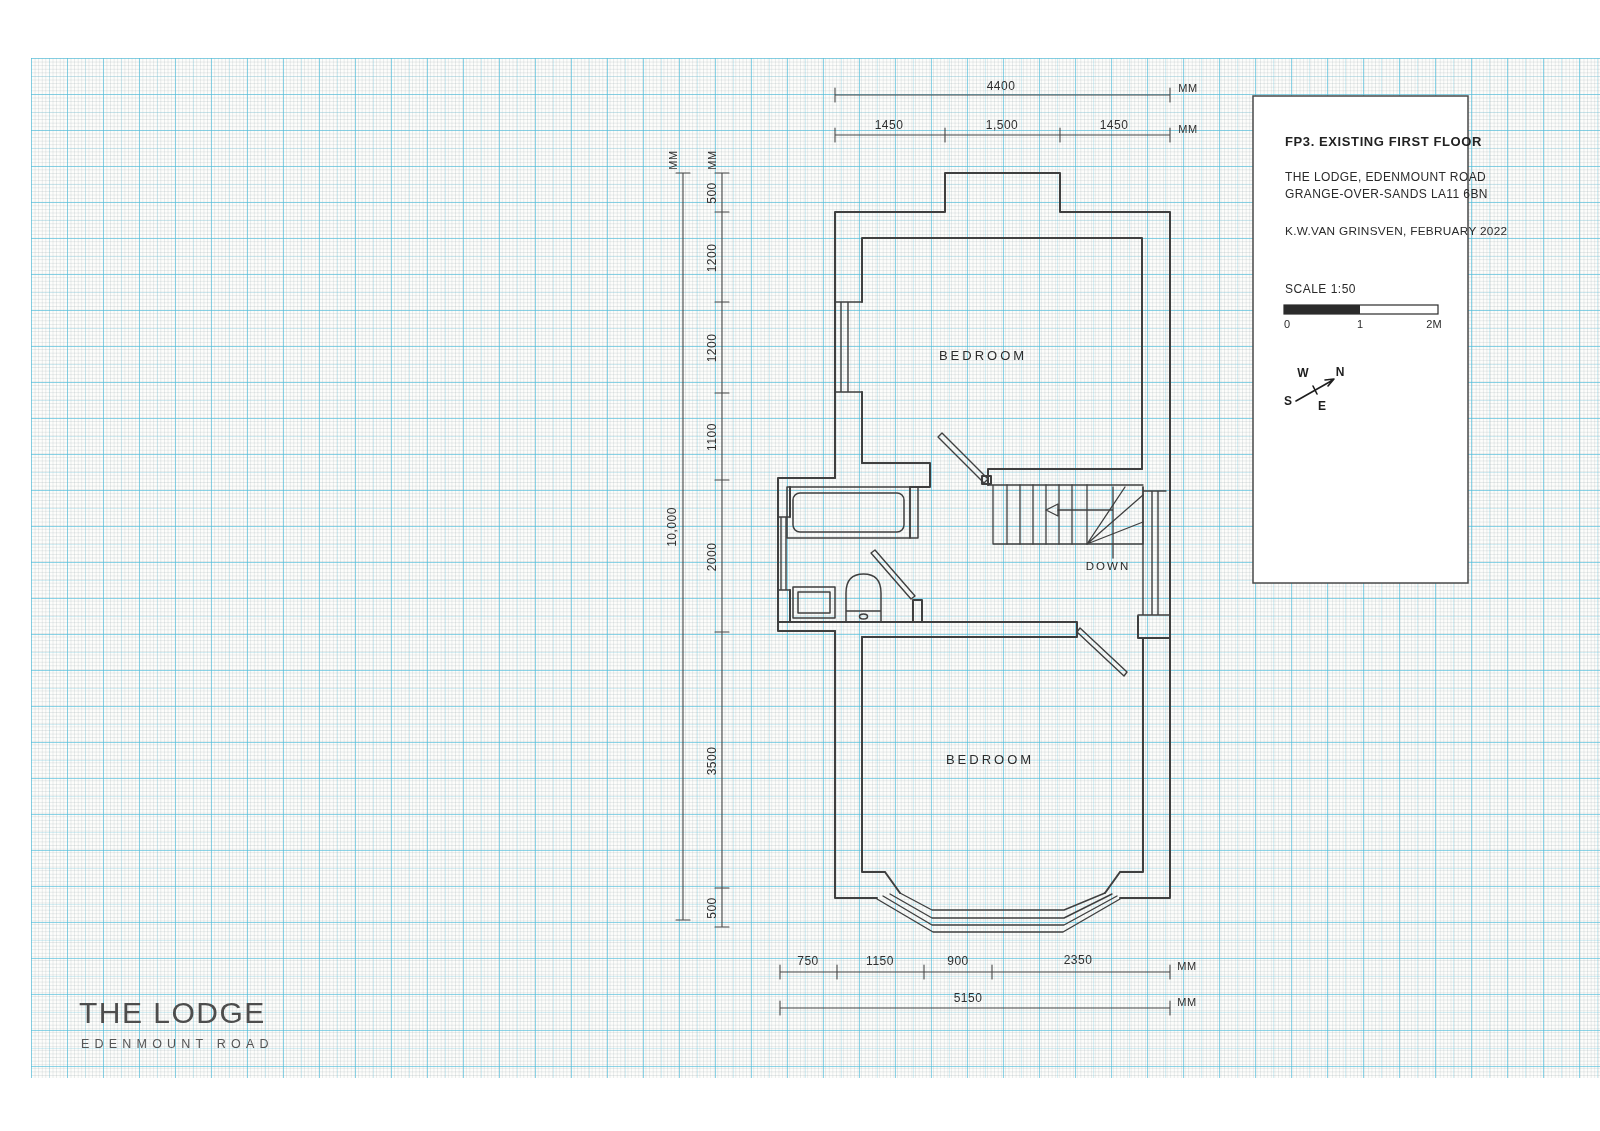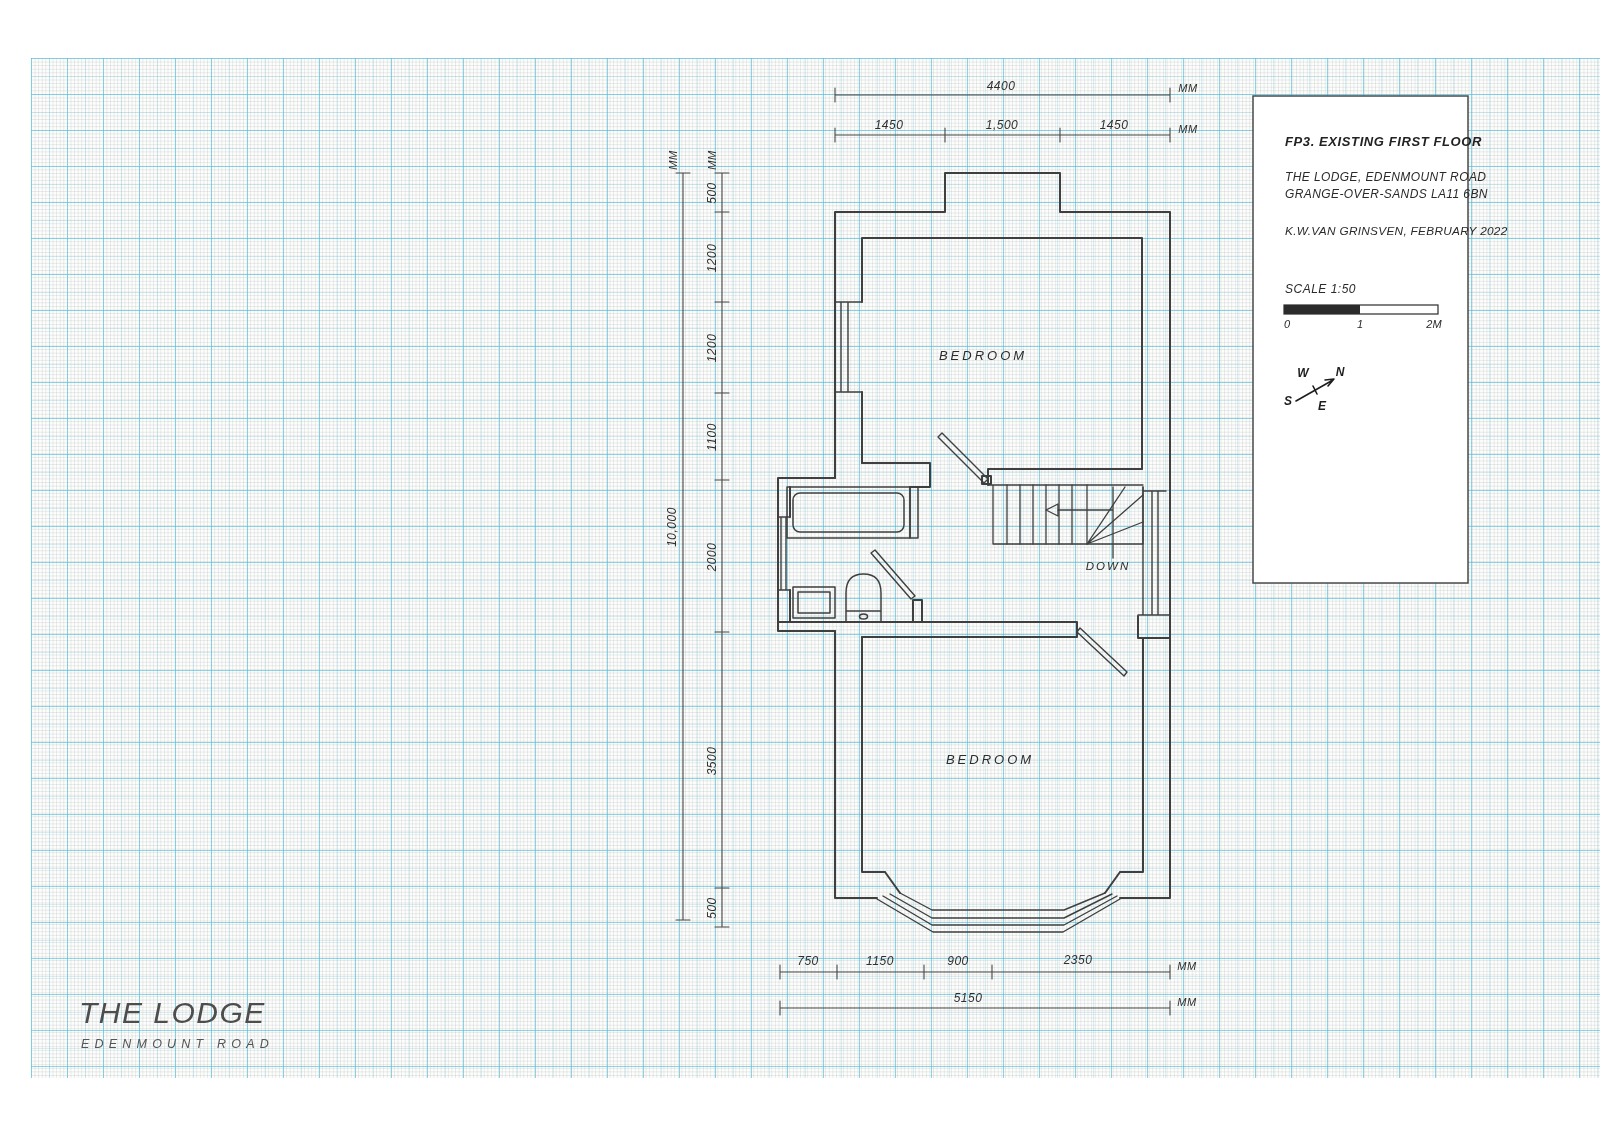--- a/index.html
+++ b/index.html
@@ -1,17 +1,17 @@
 <!DOCTYPE html>
 <html><head>
 <meta charset="utf-8">
 <style>
   html,body{margin:0;padding:0;background:#ffffff;width:1600px;height:1131px;overflow:hidden;
     font-family:"Liberation Sans", sans-serif;}
-  .paper{position:relative;width:1600px;height:1131px;background:#ffffff;font-style:italic;}
+  .paper{position:relative;width:1600px;height:1131px;background:#ffffff;}
   .grid{position:absolute;left:31px;top:58px;width:1569px;height:1020px;background-color:#fdfdfb;
     background-image:
       linear-gradient(to right, rgba(80,190,220,0.55) 1px, transparent 1px),
       linear-gradient(to bottom, rgba(80,190,220,0.55) 1px, transparent 1px),
       linear-gradient(to right, rgba(110,200,225,0.28) 1px, transparent 1px),
       linear-gradient(to bottom, rgba(110,200,225,0.28) 1px, transparent 1px),
       linear-gradient(to right, rgba(150,165,170,0.22) 1px, transparent 1px),
       linear-gradient(to bottom, rgba(150,165,170,0.22) 1px, transparent 1px);
     background-size:36px 36px,36px 36px,18px 18px,18px 18px,3.6px 3.6px,3.6px 3.6px;}
   svg{position:absolute;left:0;top:0;}

